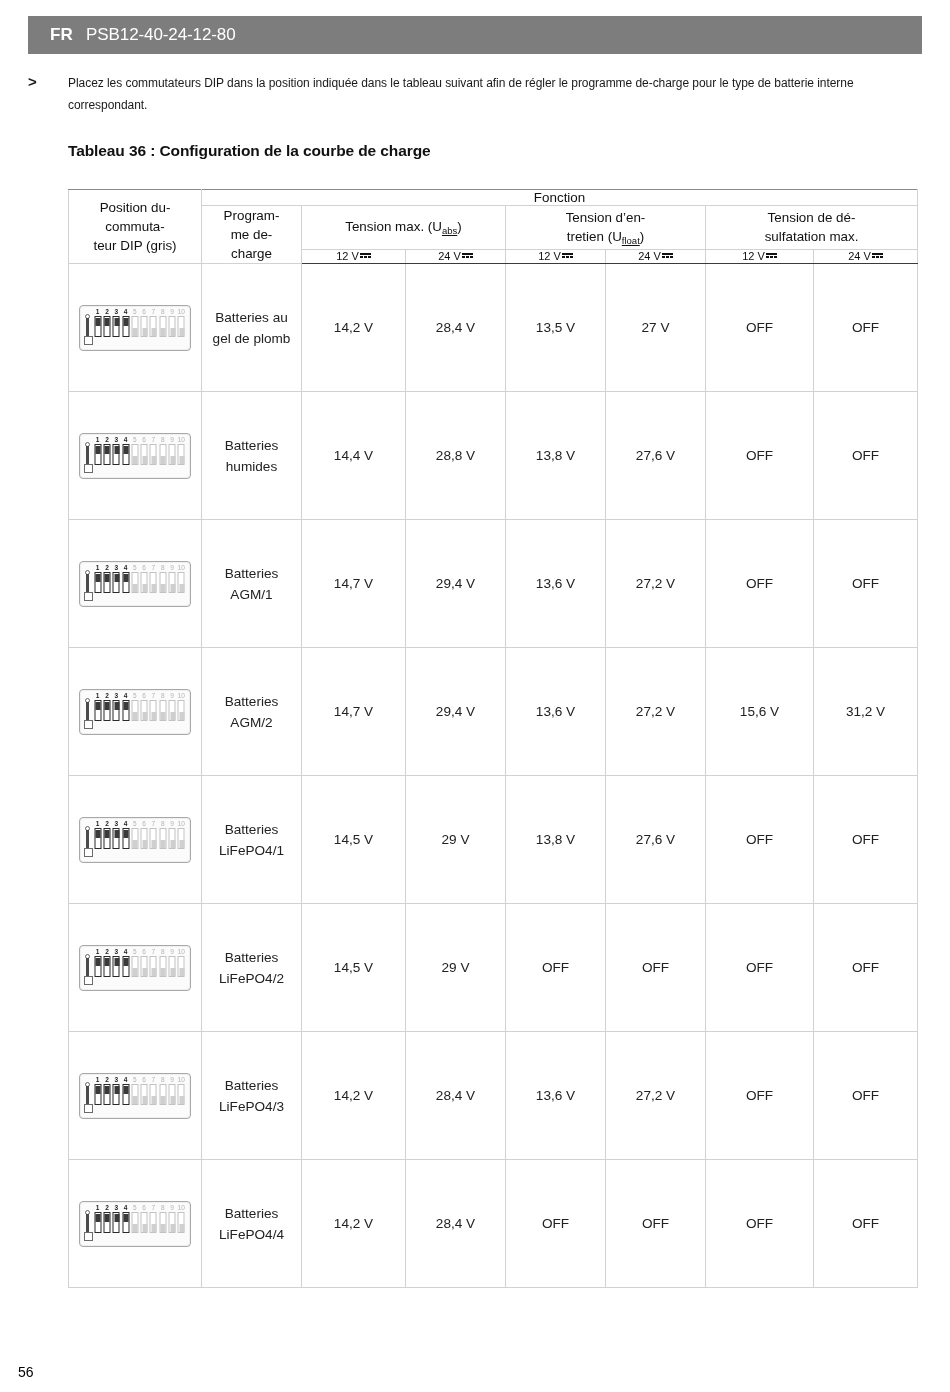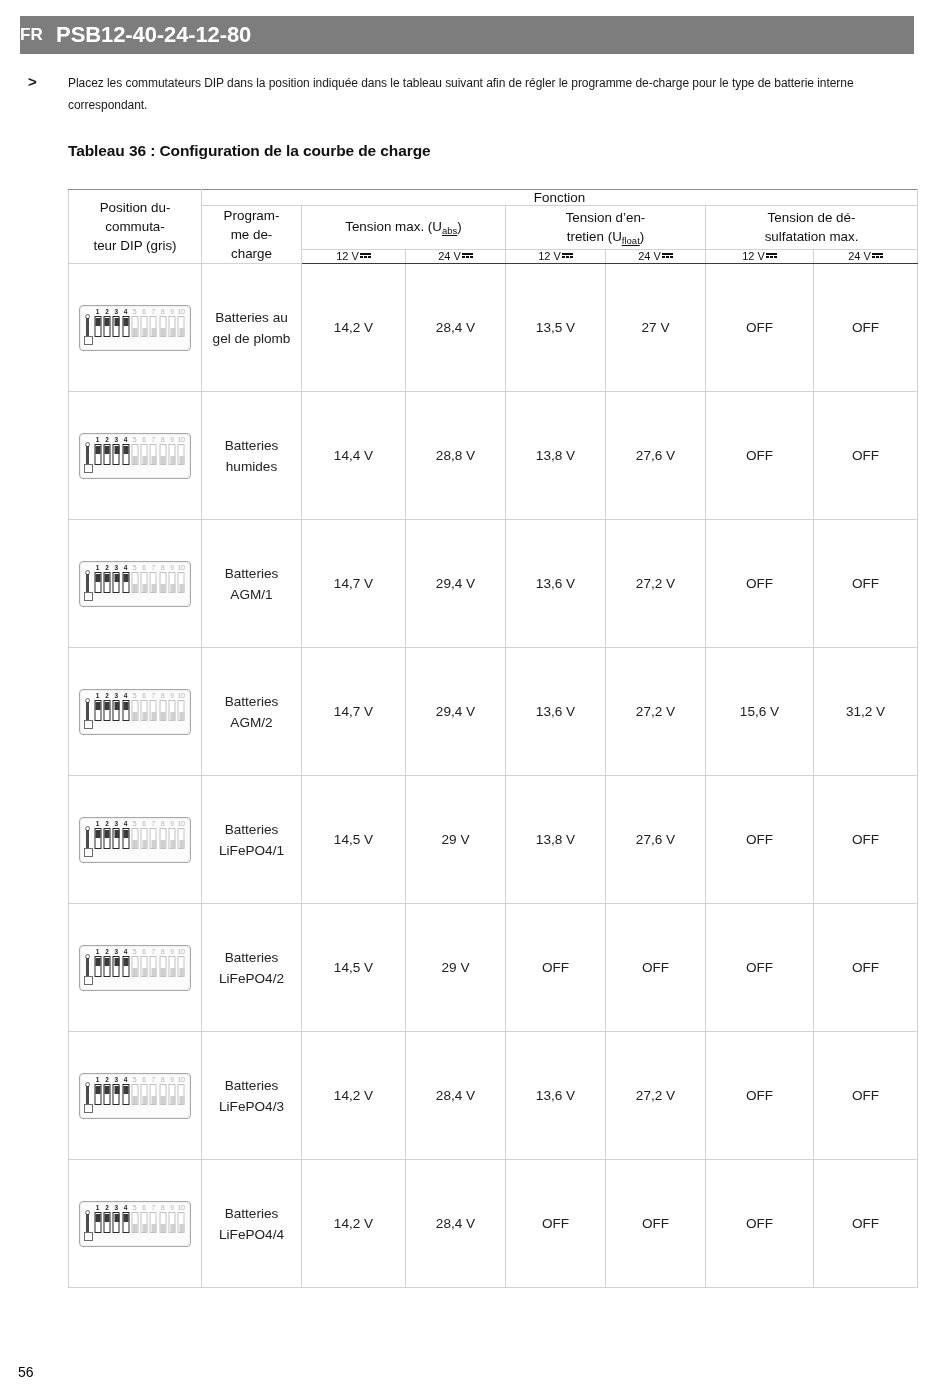--- a/index.html
+++ b/index.html
@@ -12,40 +12,40 @@
     height: 1392px;
     font-family: "Liberation Sans", sans-serif;
     color: #1a1a1a;
     position: relative;
     overflow: hidden;
   }
 
   
   .header-bar {
     position: absolute;
-    left: 20px;
+    left: 28px;
     top: 16px;
     width: 894px;
     height: 38px;
     background: #7d7d7d;
     display: flex;
     align-items: center;
     box-sizing: border-box;
-    padding-left: 0;
+    padding-left: 22px;
   }
   .header-lang {
     color: #ffffff;
     font-weight: bold;
     font-size: 17px;
     letter-spacing: .2px;
   }
   .header-model {
     color: #ffffff;
-    font-weight: bold;
-    font-size: 22px;
+    font-weight: normal;
+    font-size: 17px;
     margin-left: 13px;
     letter-spacing: -.1px;
   }
 
   
   .intro {
     position: absolute;
     left: 28px;
     top: 72px;
     width: 896px;

